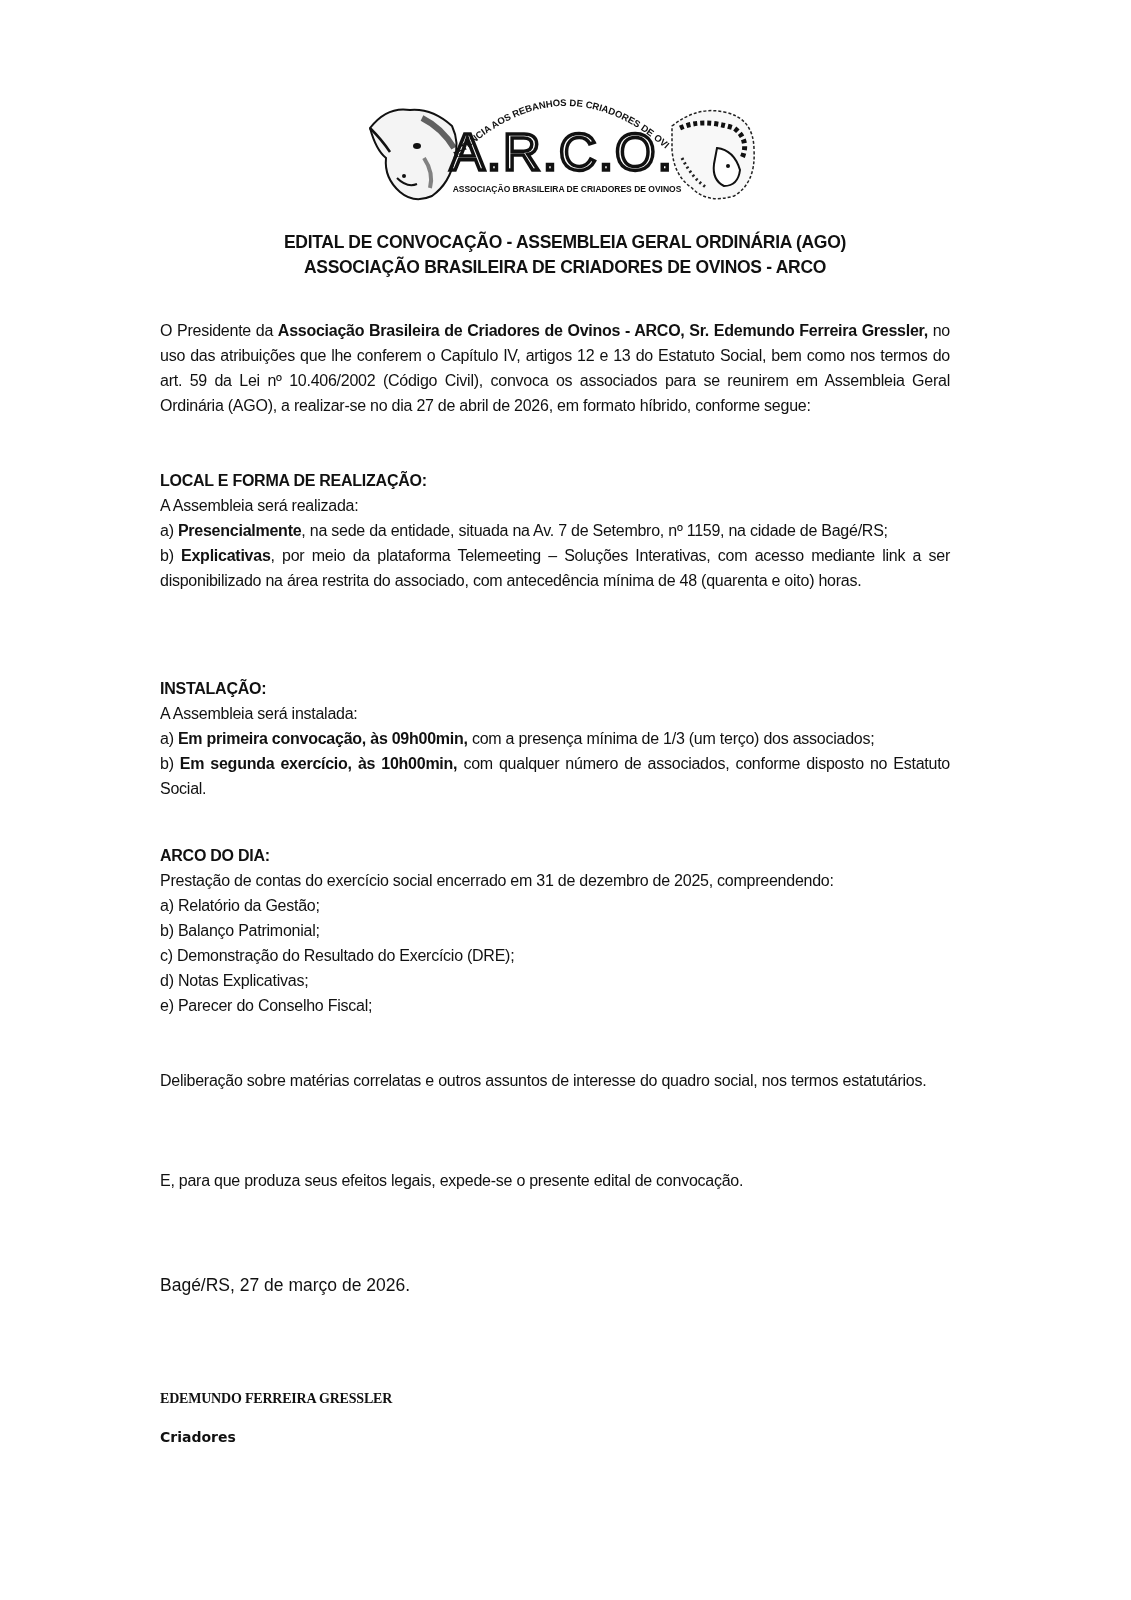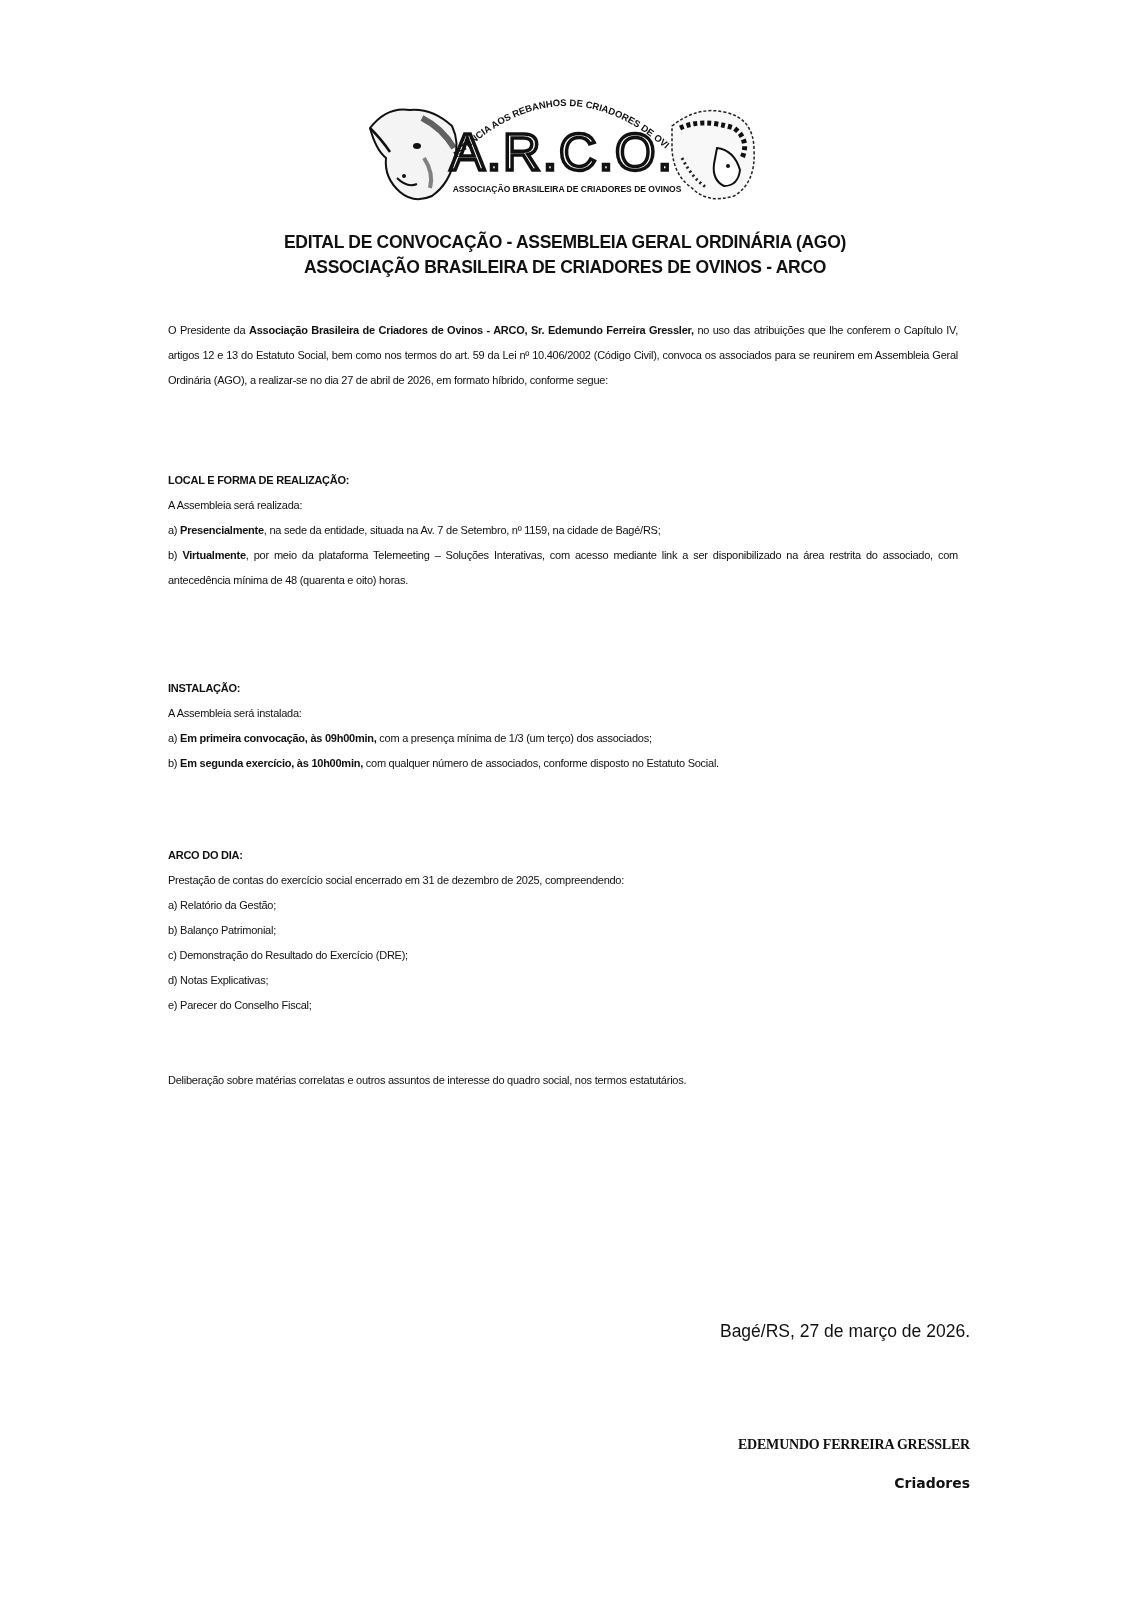--- a/index.html
+++ b/index.html
@@ -3,27 +3,27 @@
   <meta charset="utf-8">
   <style>
     html, body { margin: 0; padding: 0; background: #ffffff; }
     body { width: 1131px; height: 1600px; position: relative; overflow: hidden;
       font-family: "Liberation Sans Narrow", "Liberation Sans", sans-serif; color: #111; }
     .page { position: absolute; left: 0; top: 0; width: 1131px; height: 1600px; background: #fff; }
     .logo { position: absolute; left: 362px; top: 88px; width: 400px; height: 118px; }
     .logo svg { width: 100%; height: 100%; }
     .titles { position: absolute; left: 160px; width: 810px; top: 230px; text-align: center;
       font-weight: bold; font-size: 17.5px; line-height: 25px; letter-spacing: -0.3px; }
-    .body-text { position: absolute; left: 168px; width: 790px; font-size: 11px; line-height: 25px;
+    .body-text { position: absolute; left: 160px; width: 790px; font-size: 16px; line-height: 25px;
       text-align: justify; letter-spacing: -0.25px; }
     .body-text p { margin: 0; }
     .body-text .last { text-align-last: left; }
     .heading { font-weight: bold; }
     b { font-weight: bold; }
-    .center { position: absolute; left: 160px; width: 810px; text-align: right; margin-top: 46px; }
+    .center { position: absolute; left: 160px; width: 810px; text-align: left; }
     .sign-name { font-family: "DejaVu Sans", sans-serif; font-weight: bold; font-size: 14px; letter-spacing: -0.2px; }
     .sign-role { font-family: "DejaVu Sans", sans-serif; font-weight: bold; font-size: 14px; }
   </style>
 </head>
 <body>
 
 <div class="page">
 
   <div class="logo">
     <svg viewBox="0 0 400 118" xmlns="http://www.w3.org/2000/svg">
@@ -65,21 +65,21 @@
   </div>
 
   <div class="body-text" style="top:318px;">
     <p class="last"><span>O Presidente da </span><b>Associação Brasileira de Criadores de Ovinos - ARCO, Sr. Edemundo Ferreira Gressler,</b><span> no uso das atribuições que lhe conferem o Capítulo IV, artigos 12 e 13 do Estatuto Social, bem como nos termos do art. 59 da Lei nº 10.406/2002 (Código Civil), convoca os associados para se reunirem em Assembleia Geral Ordinária (AGO), a realizar-se no dia 27 de abril de 2026, em formato híbrido, conforme segue:</span></p>
   </div>
 
   <div class="body-text" style="top:468px;">
     <p class="heading">LOCAL E FORMA DE REALIZAÇÃO:</p>
     <p>A Assembleia será realizada:</p>
     <p class="last"><span>a) </span><b>Presencialmente</b><span>, na sede da entidade, situada na Av. 7 de Setembro, nº 1159, na cidade de Bagé/RS;</span></p>
-    <p class="last"><span>b) </span><b>Virtualmente</b><span>, por meio da plataforma Telemeeting – Soluções Interativas, com acesso mediante link a ser disponibilizado na área restrita do associado, com antecedência mínima de 48 (quarenta e oito) horas.</span></p>
+    <p class="last"><span>b) </span><b>Explicativas</b><span>, por meio da plataforma Telemeeting – Soluções Interativas, com acesso mediante link a ser disponibilizado na área restrita do associado, com antecedência mínima de 48 (quarenta e oito) horas.</span></p>
   </div>
 
   <div class="body-text" style="top:668px;margin-top:8px;">
     <p class="heading">INSTALAÇÃO:</p>
     <p>A Assembleia será instalada:</p>
     <p class="last"><span>a) </span><b>Em primeira convocação, às 09h00min,</b><span> com a presença mínima de 1/3 (um terço) dos associados;</span></p>
     <p class="last"><span>b) </span><b>Em segunda exercício, às 10h00min,</b><span> com qualquer número de associados, conforme disposto no Estatuto Social.</span></p>
   </div>
 
   <div class="body-text" style="top:843px;">
@@ -89,19 +89,22 @@
     <p>b) Balanço Patrimonial;</p>
     <p>c) Demonstração do Resultado do Exercício (DRE);</p>
     <p>d) Notas Explicativas;</p>
     <p>e) Parecer do Conselho Fiscal;</p>
   </div>
 
   <div class="body-text" style="top:1068px;">
     <p class="last">Deliberação sobre matérias correlatas e outros assuntos de interesse do quadro social, nos termos estatutários.</p>
   </div>
 
+  <div class="body-text" style="top:1168px;">
+    <p class="last">E, para que produza seus efeitos legais, expede-se o presente edital de convocação.</p>
+  </div>
 
   <div class="center" style="top:1273px; font-size:17.5px; line-height:25px;">Bagé/RS, 27 de março de 2026.</div>
 
   <div class="center sign-name" style="top:1391px;font-family:Liberation Serif, serif;">EDEMUNDO FERREIRA GRESSLER</div>
   <div class="center sign-role" style="top:1429px;">Criadores</div>
 
 </div>
 
 </body></html>

